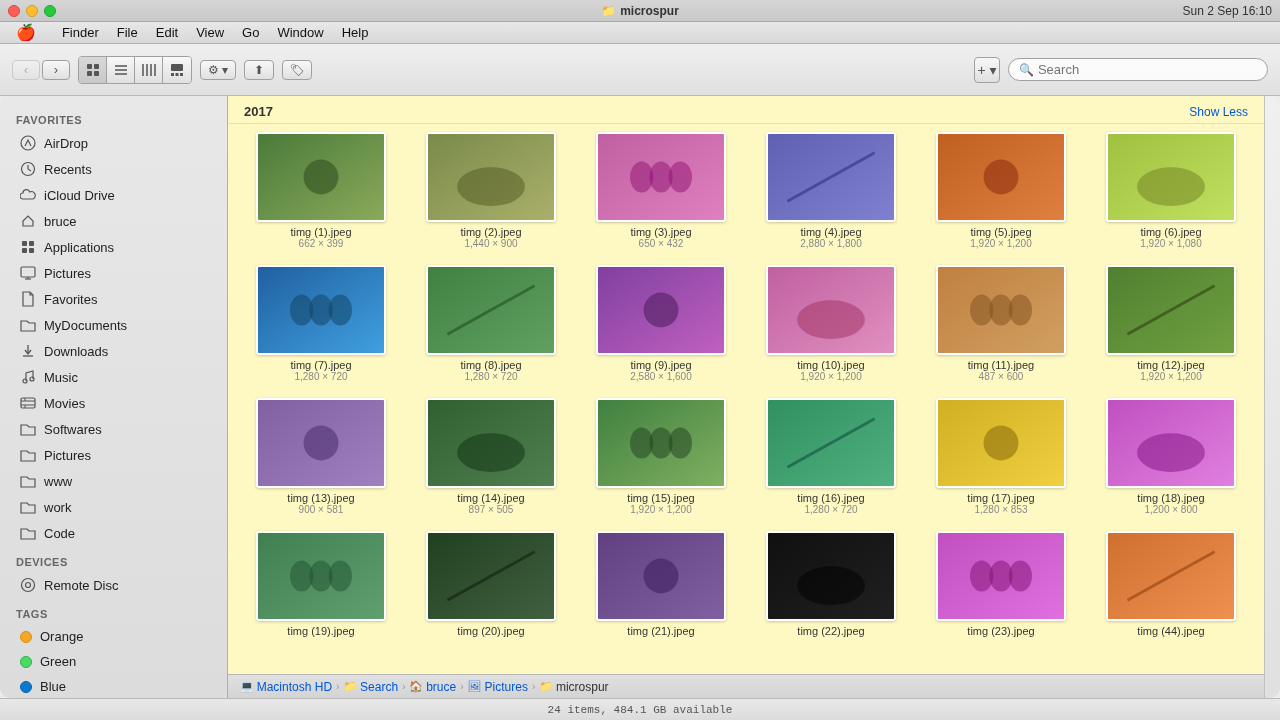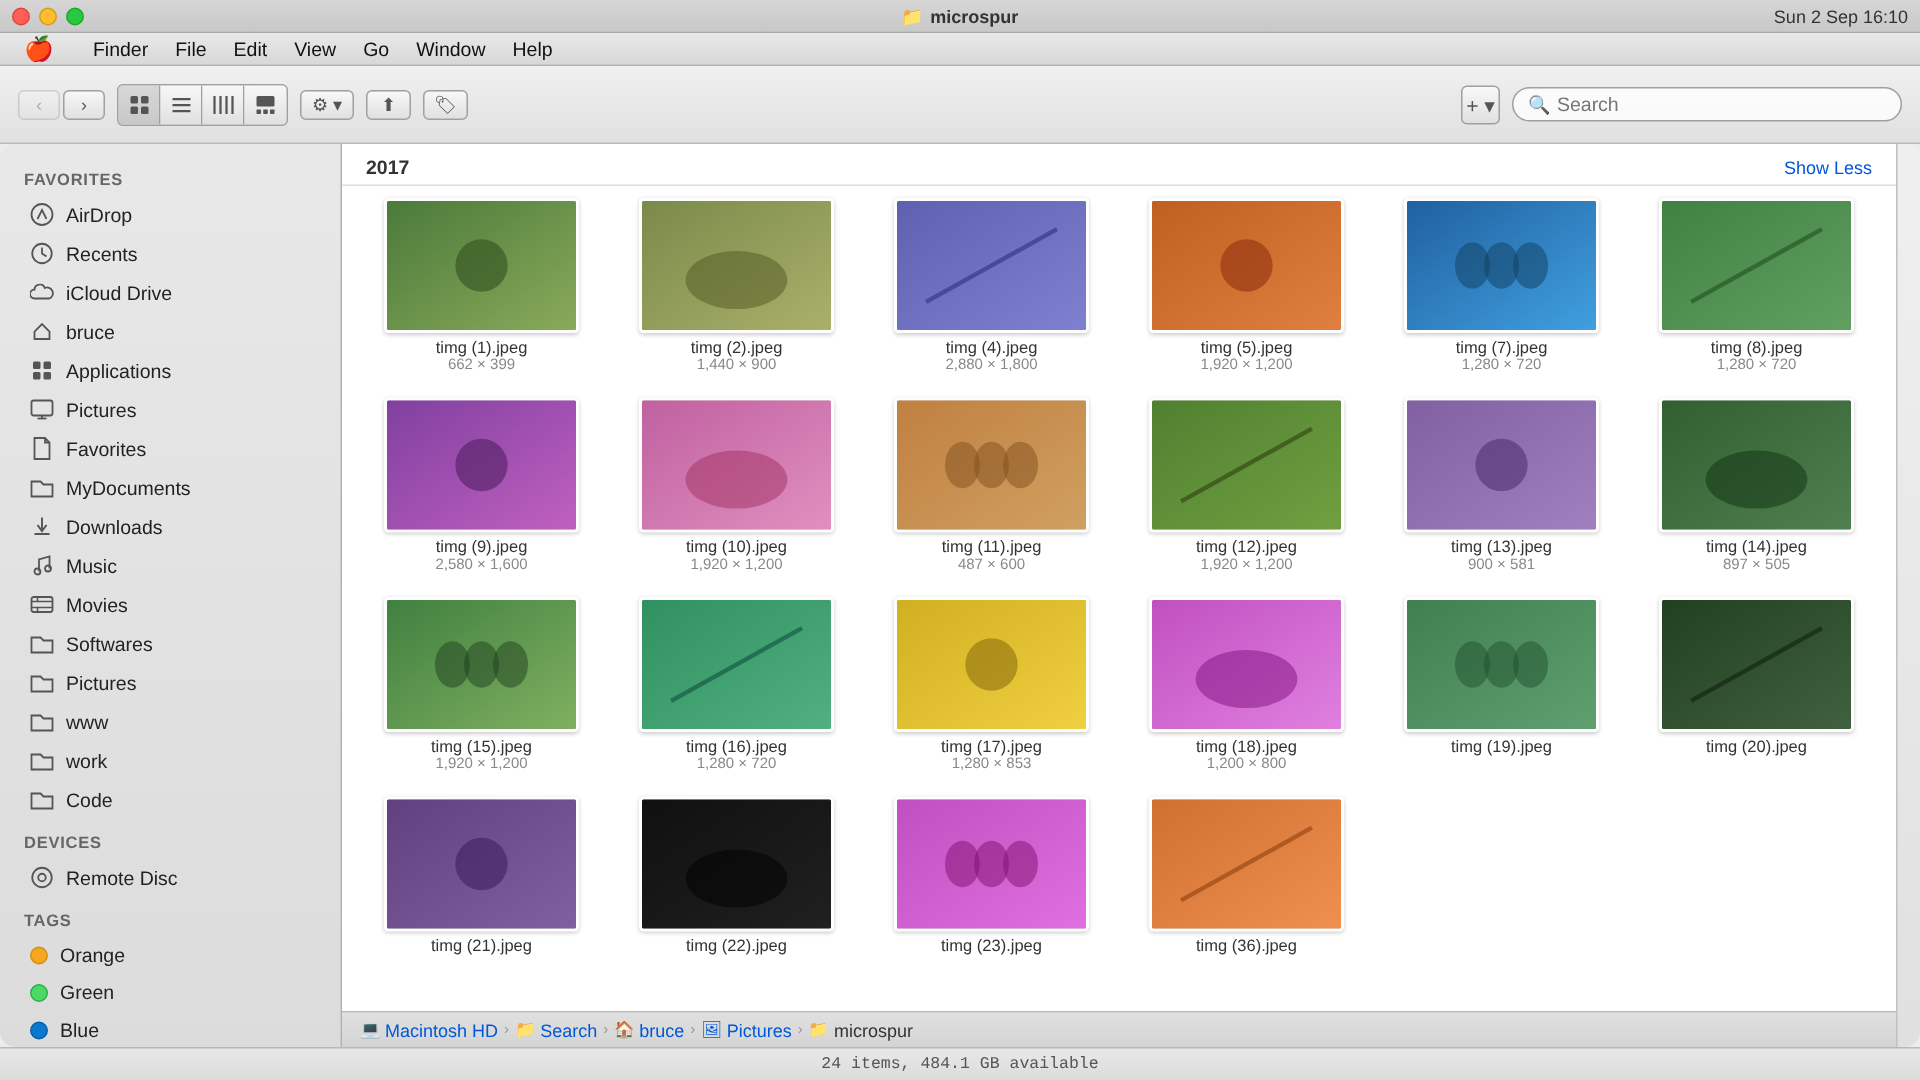--- a/index.html
+++ b/index.html
@@ -38,21 +38,21 @@
     .main { display: flex; flex: 1; overflow: hidden; border-radius: 10px; }
 
     
     .sidebar { width: 228px; background: linear-gradient(to bottom, #e8e8e8, #dcdcdc); border-right: 1px solid #b0b0b0; display: flex; flex-direction: column; overflow-y: auto; padding: 8px 0; flex-shrink: 0; }
     .sidebar-section-header { font-size: 11px; font-weight: 700; color: #666; padding: 10px 16px 4px; text-transform: uppercase; letter-spacing: 0.5px; }
     .sidebar-item { display: flex; align-items: center; gap: 8px; padding: 4px 16px; cursor: pointer; border-radius: 5px; margin: 1px 4px; font-size: 13px; color: #222; }
     .sidebar-icon { width: 16px; height: 16px; display: flex; align-items: center; justify-content: center; font-size: 14px; flex-shrink: 0; }
     .tag-dot { width: 12px; height: 12px; border-radius: 50%; flex-shrink: 0; }
 
     
-    .content { flex: 1; display: flex; flex-direction: column; overflow: hidden; background: #ffffff; }
+    .content { flex: 1; display: flex; flex-direction: column; overflow: hidden; background: #fef9c3; }
     .content-header { display: flex; align-items: center; justify-content: space-between; padding: 8px 16px 4px; border-bottom: 1px solid #ddd; }
     .year-label { font-size: 13px; font-weight: 700; color: #333; }
     .show-less { font-size: 12px; color: #0057d8; cursor: pointer; }
 
     .grid-area { flex: 1; overflow-y: auto; padding: 8px 16px; }
     .photo-grid { display: grid; grid-template-columns: repeat(6, 1fr); gap: 16px; }
     .photo-item { display: flex; flex-direction: column; align-items: center; cursor: pointer; }
     .photo-thumb { width: 130px; height: 90px; background: #ccc; border-radius: 3px; overflow: hidden; display: flex; align-items: center; justify-content: center; border: 2px solid white; box-shadow: 0 1px 3px rgba(0,0,0,0.2); }
     .photo-name { font-size: 11px; color: #333; margin-top: 4px; text-align: center; }
     .photo-dims { font-size: 10px; color: #888; text-align: center; }
@@ -367,20 +367,38 @@
                 <ellipse cx="65" cy="55" rx="35" ry="20" fill="#505820" opacity="0.5"></ellipse>
               </svg>
             </div>
             <div class="photo-name">timg (2).jpeg</div>
             <div class="photo-dims">1,440 × 900</div>
           </div>
           <div class="photo-item">
             <div class="photo-thumb">
               <svg width="130" height="90" viewBox="0 0 130 90">
                 <defs>
+                  <linearGradient id="g2" x1="0%" y1="0%" x2="100%" y2="100%">
+                    <stop offset="0%" stop-color="#c060a0"></stop>
+                    <stop offset="100%" stop-color="#e080c0"></stop>
+                  </linearGradient>
+                </defs>
+                <rect width="130" height="90" fill="url(#g2)"></rect>
+                <ellipse cx="45" cy="45" rx="12" ry="16" fill="#901070" opacity="0.5"></ellipse>
+                <ellipse cx="65" cy="45" rx="12" ry="16" fill="#901070" opacity="0.5"></ellipse>
+                <ellipse cx="85" cy="45" rx="12" ry="16" fill="#901070" opacity="0.5"></ellipse>
+              </svg>
+            </div>
+            <div class="photo-name">timg (3).jpeg</div>
+            <div class="photo-dims">650 × 432</div>
+          </div>
+          <div class="photo-item">
+            <div class="photo-thumb">
+              <svg width="130" height="90" viewBox="0 0 130 90">
+                <defs>
                   <linearGradient id="g3" x1="0%" y1="0%" x2="100%" y2="100%">
                     <stop offset="0%" stop-color="#6060b0"></stop>
                     <stop offset="100%" stop-color="#8080d0"></stop>
                   </linearGradient>
                 </defs>
                 <rect width="130" height="90" fill="url(#g3)"></rect>
                 <line x1="20" y1="70" x2="110" y2="20" stroke="#303080" stroke-width="3" opacity="0.6"></line>
               </svg>
             </div>
             <div class="photo-name">timg (4).jpeg</div>
@@ -394,20 +412,36 @@
                     <stop offset="0%" stop-color="#c06020"></stop>
                     <stop offset="100%" stop-color="#e08040"></stop>
                   </linearGradient>
                 </defs>
                 <rect width="130" height="90" fill="url(#g4)"></rect>
                 <circle cx="65" cy="45" r="18" fill="#903010" opacity="0.6"></circle>
               </svg>
             </div>
             <div class="photo-name">timg (5).jpeg</div>
             <div class="photo-dims">1,920 × 1,200</div>
+          </div>
+          <div class="photo-item">
+            <div class="photo-thumb">
+              <svg width="130" height="90" viewBox="0 0 130 90">
+                <defs>
+                  <linearGradient id="g5" x1="0%" y1="0%" x2="100%" y2="100%">
+                    <stop offset="0%" stop-color="#a0c040"></stop>
+                    <stop offset="100%" stop-color="#c0e060"></stop>
+                  </linearGradient>
+                </defs>
+                <rect width="130" height="90" fill="url(#g5)"></rect>
+                <ellipse cx="65" cy="55" rx="35" ry="20" fill="#708020" opacity="0.5"></ellipse>
+              </svg>
+            </div>
+            <div class="photo-name">timg (6).jpeg</div>
+            <div class="photo-dims">1,920 × 1,080</div>
           </div>
           <div class="photo-item">
             <div class="photo-thumb">
               <svg width="130" height="90" viewBox="0 0 130 90">
                 <defs>
                   <linearGradient id="g6" x1="0%" y1="0%" x2="100%" y2="100%">
                     <stop offset="0%" stop-color="#2060a0"></stop>
                     <stop offset="100%" stop-color="#40a0e0"></stop>
                   </linearGradient>
                 </defs>
@@ -685,21 +719,21 @@
                 <defs>
                   <linearGradient id="g23" x1="0%" y1="0%" x2="100%" y2="100%">
                     <stop offset="0%" stop-color="#d07030"></stop>
                     <stop offset="100%" stop-color="#f09050"></stop>
                   </linearGradient>
                 </defs>
                 <rect width="130" height="90" fill="url(#g23)"></rect>
                 <line x1="20" y1="70" x2="110" y2="20" stroke="#904010" stroke-width="3" opacity="0.6"></line>
               </svg>
             </div>
-            <div class="photo-name">timg (36).jpeg</div>
+            <div class="photo-name">timg (44).jpeg</div>
           </div>
         </div>
     </div>
 
     <div class="breadcrumb">
       <span class="breadcrumb-item">
         <span class="bc-icon">💻</span>
         <span>Macintosh HD</span>
       </span>
       <span class="breadcrumb-sep">›</span>

